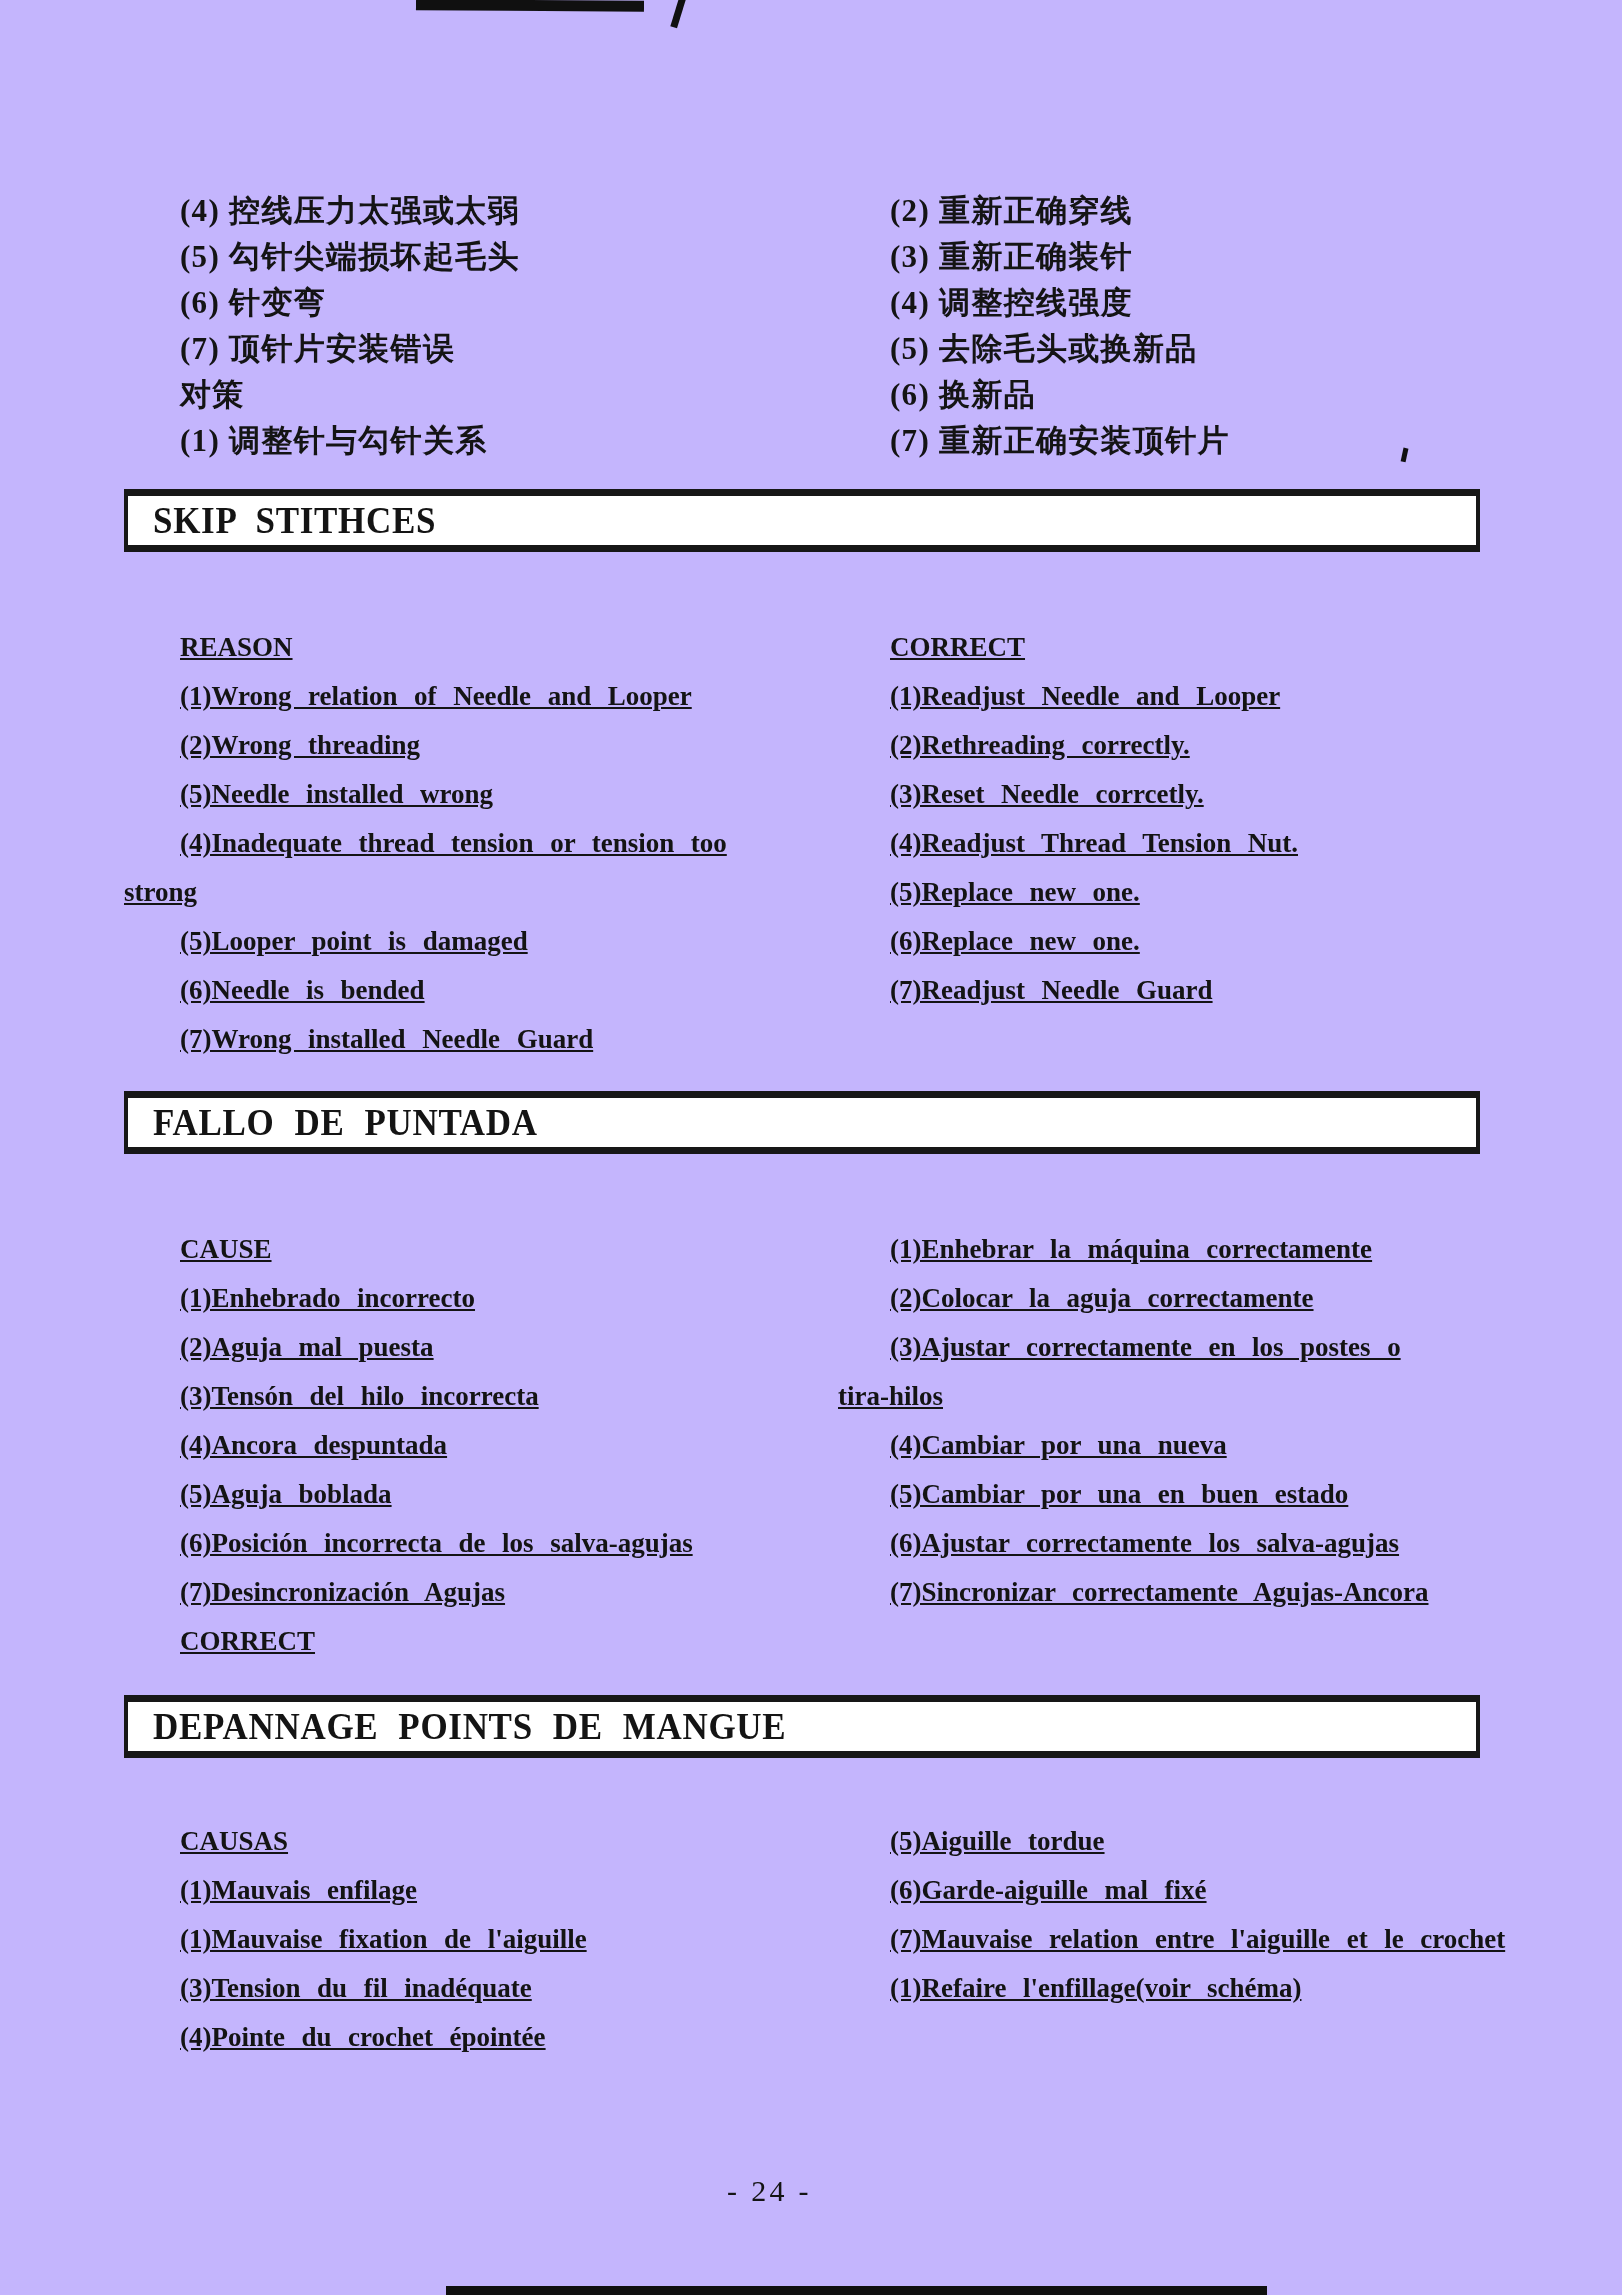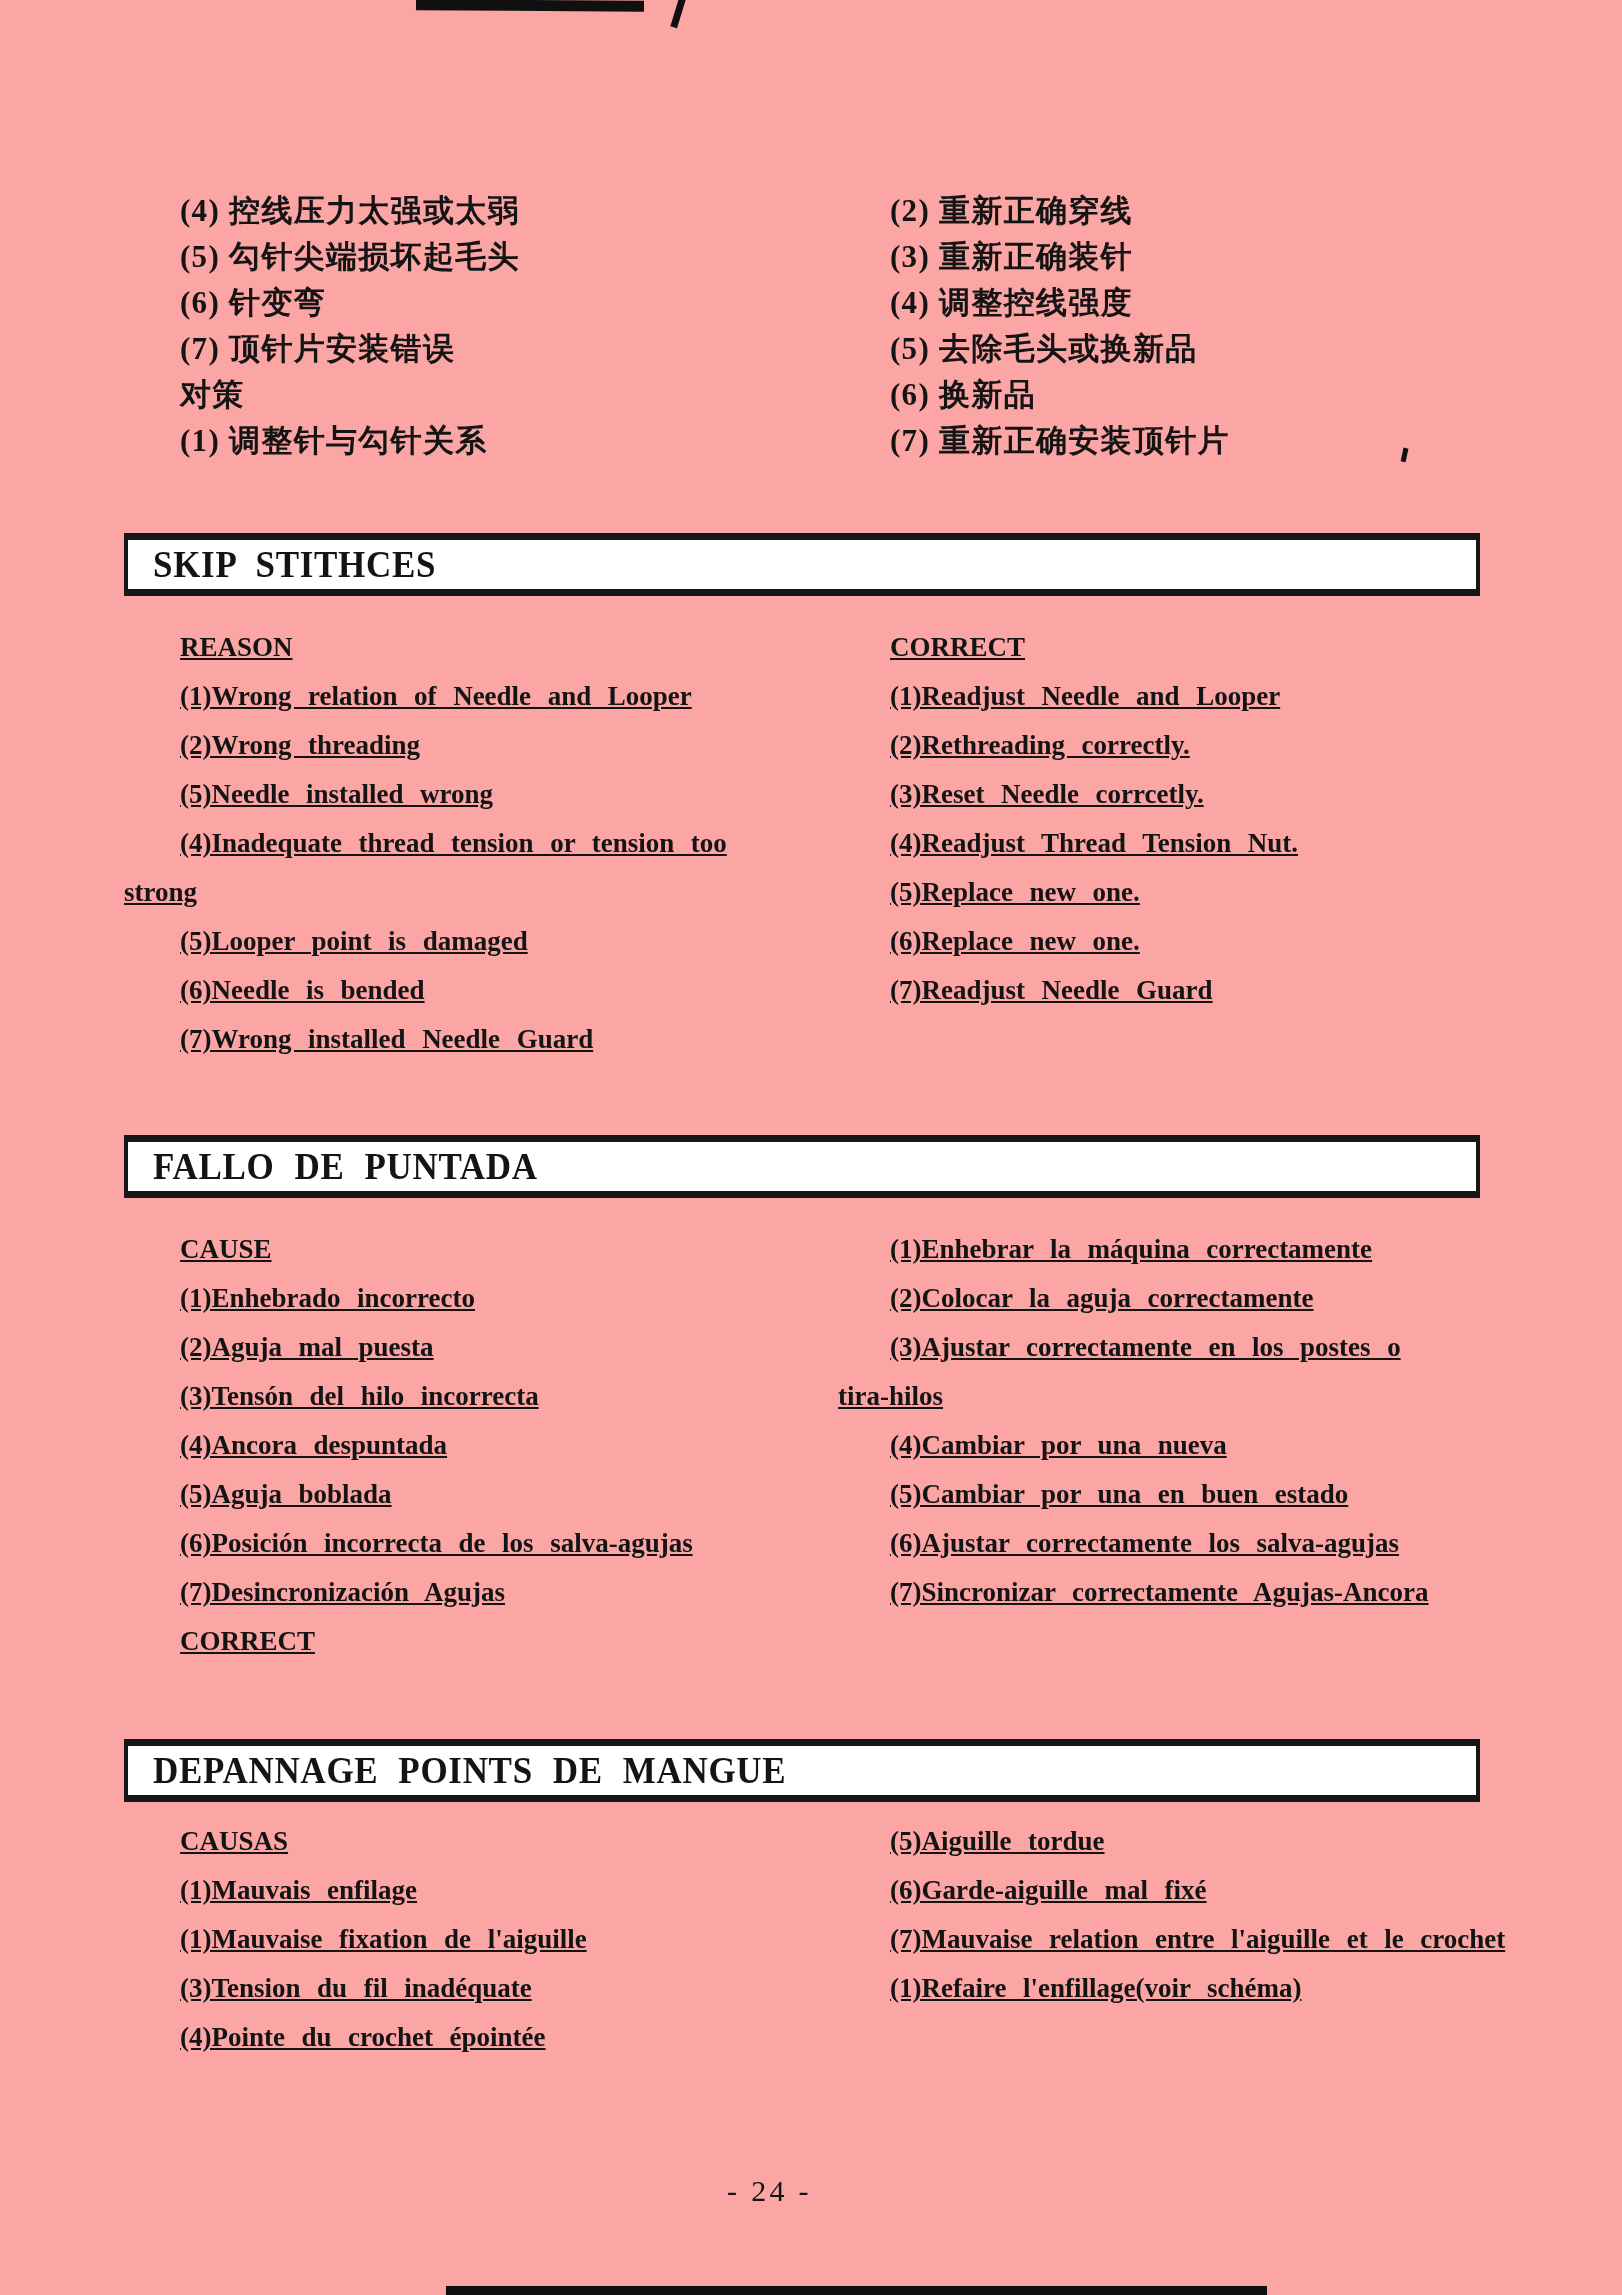--- a/index.html
+++ b/index.html
@@ -1,18 +1,18 @@
 <!DOCTYPE html>
 <html style="font-size:10.5px"><head>
 <meta charset="utf-8">
 <style>
   html, body { margin:0; padding:0; background:#ffffff; }
   .page {
     position:relative; width:1623px; height:2295px;
-    background:#fca5a5; overflow:hidden;
+    background:#c4b5fd; overflow:hidden;
     font-family:"Liberation Serif","DejaVu Serif",serif;
     color:#141414;
   }
   .two-col { position:absolute; left:124px; width:1368px; display:flex; }
   .col { box-sizing:border-box; }
   .col-left  { flex:0 0 auto; width:703px; padding-left:56px; }
   .col-right { flex:1 1 auto; padding-left:52px;margin-left:11px; }
   .line { white-space:nowrap; font-weight:700; }
   .cjk .line {
     font-size:31px; line-height:46px; letter-spacing:1.3px;
@@ -20,21 +20,20 @@
   }
   .latin .line { font-size:27px; line-height:49px; word-spacing:9.8px;text-decoration:underline; }
   .col-left  .line.wrap { margin-left:-56px; }
   .col-right .line.wrap { margin-left:-52px; }
   .heading-box {
     position:absolute; left:124px; width:1356px; height:63px;
     box-sizing:border-box;
     border:4.6px solid #171717; border-top-width:7.2px; border-bottom-width:7.2px;
     display:flex; align-items:center; padding-left:25px;
     background:#fff;
-    margin-top:44px;
   }
   .heading-text {
     font-size:35px; font-weight:700; letter-spacing:0.7px; word-spacing:10.5px;
     transform:scaleY(1.06); transform-origin:left center;
     white-space:nowrap;
   }
   .page-number {
     position:absolute; top:2174px; left:-42px; width:100%;
     text-align:center; font-size:30px; font-weight:400; letter-spacing:3.3px;
   }

